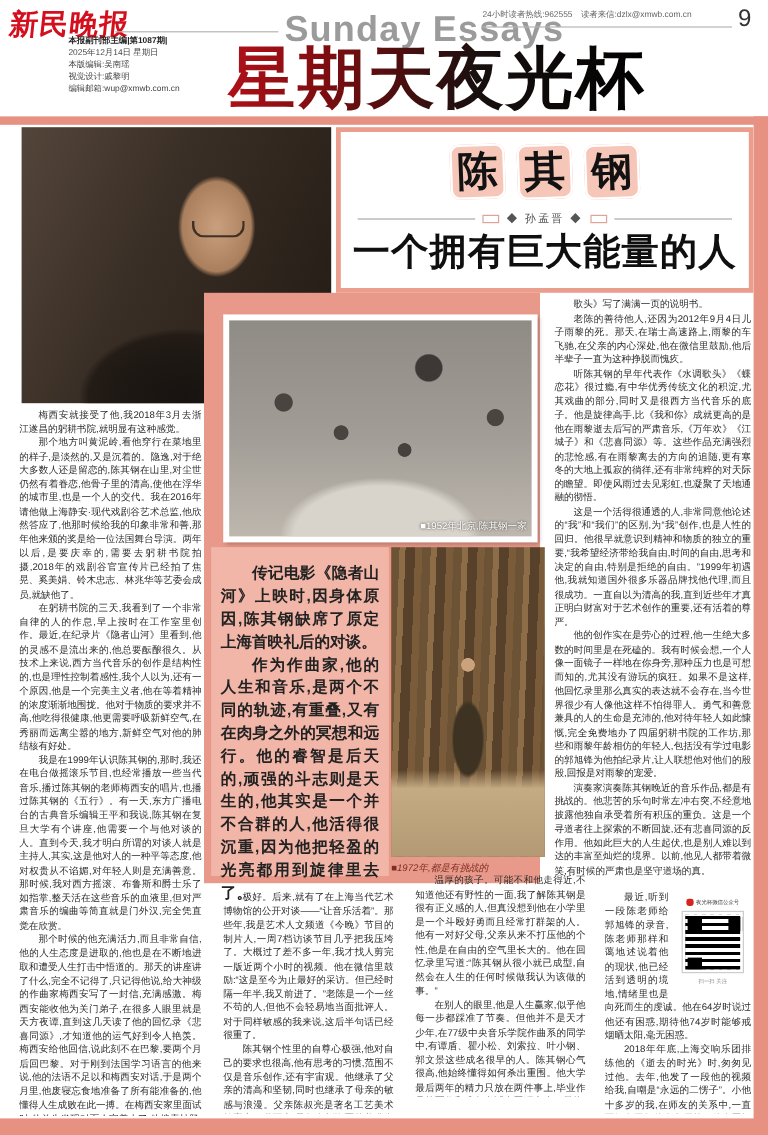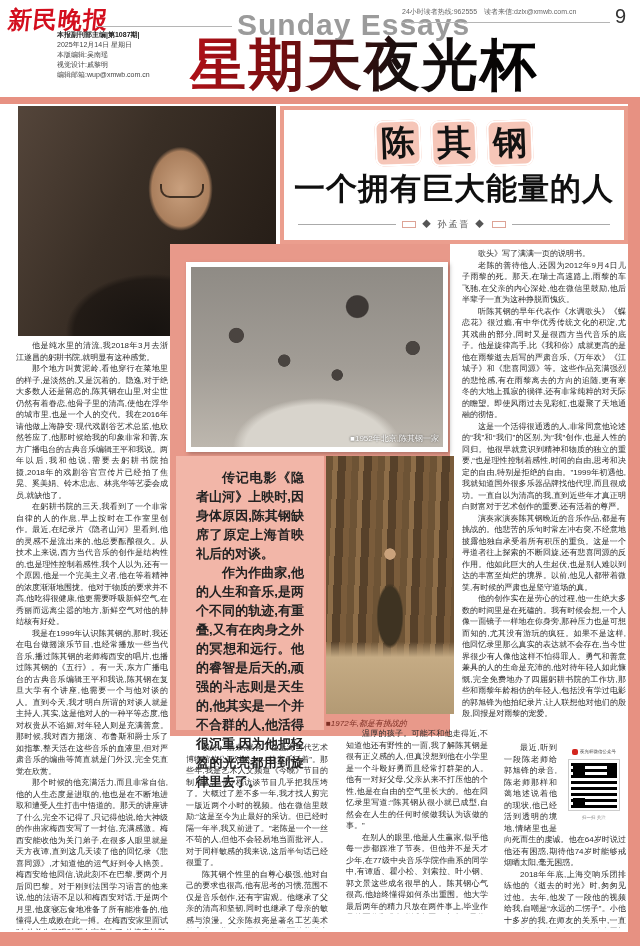--- a/index.html
+++ b/index.html
@@ -51,21 +51,21 @@
         radial-gradient(circle 16px at 18% 38%, #4a4440 0 45%, rgba(0,0,0,0) 50%),
         radial-gradient(circle 13px at 37% 52%, #494440 0 45%, rgba(0,0,0,0) 50%),
         radial-gradient(circle 24px at 66% 22%, #3d3835 0 45%, rgba(0,0,0,0) 50%),
         radial-gradient(circle 12px at 58% 60%, #46413d 0 45%, rgba(0,0,0,0) 50%),
         radial-gradient(circle 15px at 88% 45%, #4a4541 0 45%, rgba(0,0,0,0) 50%),
         radial-gradient(ellipse 120px 70px at 50% 100%, #d8d4cc 0 60%, rgba(0,0,0,0) 70%),
         linear-gradient(180deg,#8f8b85 0%,#a29d96 55%,#bdb7ae 100%);}
   #familycaption{position:absolute;right:4px;bottom:3px;font-size:8px;color:#fff;
       text-shadow:0 0 2px rgba(0,0,0,.8);}
   #notebox{position:absolute;left:6px;top:212px;width:148px;height:274px;background:#f2b6a8;
-      padding:12px 20px;font-size:13px;line-height:19px;font-weight:600;color:#222;text-align:justify;}
+      padding:12px 8px;font-size:13px;line-height:19px;font-weight:600;color:#222;text-align:justify;}
   #notebox p{margin:0;text-indent:2em;}
   #youthphoto{position:absolute;left:156px;top:212px;width:128px;height:258px;overflow:hidden;
       background:
         radial-gradient(ellipse 20px 48px at 50% 62%, #3e3322 0 60%, rgba(0,0,0,0) 68%),
         radial-gradient(circle 9px at 50% 38%, #caa27b 0 60%, rgba(0,0,0,0) 66%),
         linear-gradient(180deg, rgba(0,0,0,0) 0 72%, #c5ab84 78%, #b39a74 100%),
         repeating-linear-gradient(92deg,#6d5335 0 7px,#8d6d48 7px 12px,#57412a 12px 20px,#7a5c3b 20px 26px);}
   #youthcaption{position:absolute;left:156px;top:474px;width:128px;font-size:8px;color:#7d2f24;
       font-style:italic;}
   
@@ -116,60 +116,60 @@
   <div id="portrait">
     <div class="glasses"></div>
   </div>
 
   <div id="titlebox">
     <div id="namechars">
       <span>陈</span>
       <span>其</span>
       <span>钢</span>
     </div>
-    <div id="headline">一个拥有巨大能量的人</div>
     <div id="bylinerow">
       <span class="ln"></span>
       <span class="sq"></span>
       <span id="author">◆ 孙孟晋 ◆</span>
       <span class="sq"></span>
       <span class="ln"></span>
     </div>
+    <div id="headline">一个拥有巨大能量的人</div>
   </div>
 
   <div id="backdrop">
     <div id="familyphoto">
       <div class="img">
         <div id="familycaption">■1952年北京,陈其钢一家</div>
       </div>
     </div>
     <div id="notebox">
       <p>传记电影《隐者山河》上映时,因身体原因,陈其钢缺席了原定上海首映礼后的对谈。</p>
       <p>作为作曲家,他的人生和音乐,是两个不同的轨迹,有重叠,又有在肉身之外的冥想和远行。他的睿智是后天的,顽强的斗志则是天生的,他其实是一个并不合群的人,他活得很沉重,因为他把轻盈的光亮都用到旋律里去了。</p>
     </div>
     <div id="youthphoto"></div>
     <div id="youthcaption">■1972年,都是有挑战的</div>
   </div>
 
   <div id="col1" class="col">
-    <p>他是纯水里的清流,我2018年3月去浙江遂昌的躬耕书院,就明显有这种感觉。</p>
-    <p>那个地方叫黄泥岭,看他穿行在菜地里的样子,是淡然的,又是沉着的。隐逸,对于绝大多数人还是留恋的,陈其钢在山里,对尘世仍然有着眷恋,他骨子里的清高,使他在浮华的城市里,也是一个人的交代。我在2016年请他做上海静安·现代戏剧谷艺术总监,他欣然答应了,他那时候给我的印象非常和善,东方广播电台的古典音乐编辑王平和我说。两年以后,我和他说,需要去躬耕书院拍摄,2018年的戏剧谷官宣传片已经拍了焦晃、奚美娟、铃木忠志、林兆华等艺委会成员,就缺他了。</p>
+    <p>梅西安就接受了他,我2018年3月去浙江遂昌的躬耕书院,就明显有这种感觉。</p>
+    <p>那个地方叫黄泥岭,看他穿行在菜地里的样子,是淡然的,又是沉着的。隐逸,对于绝大多数人还是留恋的,陈其钢在山里,对尘世仍然有着眷恋,他骨子里的清高,使他在浮华的城市里,也是一个人的交代。我在2016年请他做上海静安·现代戏剧谷艺术总监,他欣然答应了,他那时候给我的印象非常和善,那年他来颁的奖是给一位法国舞台导演。两年以后,是要庆幸的,需要去躬耕书院拍摄,2018年的戏剧谷官宣传片已经拍了焦晃、奚美娟、铃木忠志、林兆华等艺委会成员,就缺他了。</p>
     <p>在躬耕书院的三天,我看到了一个非常自律的人的作息,早上按时在工作室里创作。最近,在纪录片《隐者山河》里看到,他的灵感不是流出来的,他总要酝酿很久。从技术上来说,西方当代音乐的创作是结构性的,也是理性控制着感性,我个人以为,还有一个原因,他是一个完美主义者,他在等着精神的浓度渐渐地围拢。他对于物质的要求并不高,他吃得很健康,他更需要呼吸新鲜空气,在秀丽而远离尘嚣的地方,新鲜空气对他的肺结核有好处。</p>
     <p>我是在1999年认识陈其钢的,那时,我还在电台做摇滚乐节目,也经常播放一些当代音乐,播过陈其钢的老师梅西安的唱片,也播过陈其钢的《五行》。有一天,东方广播电台的古典音乐编辑王平和我说,陈其钢在复旦大学有个讲座,他需要一个与他对谈的人。直到今天,我才明白所谓的对谈人就是主持人,其实,这是他对人的一种平等态度,他对权贵从不谄媚,对年轻人则是充满善意。那时候,我对西方摇滚、布鲁斯和爵士乐了如指掌,整天活在这些音乐的血液里,但对严肃音乐的编曲等简直就是门外汉,完全凭直觉在欣赏。</p>
     <p>那个时候的他充满活力,而且非常自信,他的人生态度是进取的,他也是在不断地进取和遭受人生打击中悟道的。那天的讲座讲了什么,完全不记得了,只记得他说,给大神级的作曲家梅西安写了一封信,充满感激。梅西安能收他为关门弟子,在很多人眼里就是天方夜谭,直到这几天读了他的回忆录《悲喜同源》,才知道他的运气好到令人艳羡。梅西安给他回信,说此刻不在巴黎,要两个月后回巴黎。对于刚到法国学习语言的他来说,他的法语不足以和梅西安对话,于是两个月里,他废寝忘食地准备了所有能准备的,他懂得人生成败在此一搏。在梅西安家里面试时,他首先发现对面人家着火了,他搜索枯肠,终于找到了法语的“火”字。当天,梅西安就接受了他,和这场火也有关系吧。</p>
 
   </div>
 
   <div id="colright" class="col">
     <p>歌头》写了满满一页的说明书。</p>
     <p>老陈的善待他人,还因为2012年9月4日儿子雨黎的死。那天,在瑞士高速路上,雨黎的车飞驰,在父亲的内心深处,他在微信里鼓励,他后半辈子一直为这种挣脱而愧疚。</p>
     <p>听陈其钢的早年代表作《水调歌头》《蝶恋花》很过瘾,有中华优秀传统文化的积淀,尤其戏曲的部分,同时又是很西方当代音乐的底子。他是旋律高手,比《我和你》成就更高的是他在雨黎逝去后写的严肃音乐,《万年欢》《江城子》和《悲喜同源》等。这些作品充满强烈的悲怆感,有在雨黎离去的方向的追随,更有寒冬的大地上孤寂的徜徉,还有非常纯粹的对天际的瞻望。即使风雨过去见彩虹,也凝聚了天地通融的彻悟。</p>
-    <p>这是一个活得很通透的人,非常同意他论述的“我”和“我们”的区别,为“我”创作,也是人性的回归。他很早就意识到精神和物质的独立的重要,“也是理性控制着感性,时间的自由,思考和决定的自由,特别是拒绝的自由。”1999年初遇他,我就知道国外很多乐器品牌找他代理,而且很成功。一直自以为清高的我,直到近些年才真正明白财富对于艺术创作的重要,还有活着的尊严。</p>
+    <p>这是一个活得很通透的人,非常同意他论述的“我”和“我们”的区别,为“我”创作,也是人性的回归。他很早就意识到精神和物质的独立的重要,“我希望经济带给我自由,时间的自由,思考和决定的自由,特别是拒绝的自由。”1999年初遇他,我就知道国外很多乐器品牌找他代理,而且很成功。一直自以为清高的我,直到近些年才真正明白财富对于艺术创作的重要,还有活着的尊严。</p>
+    <p>他的创作实在是劳心的过程,他一生绝大多数的时间里是在死磕的。我有时候会想,一个人像一面镜子一样地在你身旁,那种压力也是可想而知的,尤其没有游玩的疯狂。如果不是这样,他回忆录里那么真实的表达就不会存在,当今世界很少有人像他这样不怕得罪人。勇气和善意兼具的人的生命是充沛的,他对待年轻人如此慷慨,完全免费地办了四届躬耕书院的工作坊,那些和雨黎年龄相仿的年轻人,包括没有学过电影的郭旭锋为他拍纪录片,让人联想他对他们的殷殷,回报是对雨黎的宠爱。</p>
     <p>演奏家演奏陈其钢晚近的音乐作品,都是有挑战的。他悲苦的乐句时常左冲右突,不经意地披露他独自承受着所有积压的重负。这是一个寻道者往上探索的不断回旋,还有悲喜同源的反作用。他如此巨大的人生起伏,也是别人难以到达的丰富至灿烂的境界。以前,他见人都带着微笑,有时候的严肃也是坚守道场的真。</p>
-    <p>他的创作实在是劳心的过程,他一生绝大多数的时间里是在死磕的。我有时候会想,一个人像一面镜子一样地在你身旁,那种压力也是可想而知的,尤其没有游玩的疯狂。如果不是这样,他回忆录里那么真实的表达就不会存在,当今世界很少有人像他这样不怕得罪人。勇气和善意兼具的人的生命是充沛的,他对待年轻人如此慷慨,完全免费地办了四届躬耕书院的工作坊,那些和雨黎年龄相仿的年轻人,包括没有学过电影的郭旭锋为他拍纪录片,让人联想他对他们的殷殷,回报是对雨黎的宠爱。</p>
   </div>
 
   <div id="col2" class="col">
     <p>极好。后来,就有了在上海当代艺术博物馆的公开对谈——“让音乐活着”。那些年,我是艺术人文频道《今晚》节目的制片人,一周7档访谈节目几乎把我压垮了。大概过了差不多一年,我才找人剪完一版近两个小时的视频。他在微信里鼓励:“这是至今为止最好的采访。但已经时隔一年半,我又前进了。”老陈是一个一丝不苟的人,但他不会轻易地当面批评人。对于同样敏感的我来说,这后半句话已经很重了。</p>
     <p>陈其钢个性里的自尊心极强,他对自己的要求也很高,他有思考的习惯,范围不仅是音乐创作,还有宇宙观。他继承了父亲的清高和坚韧,同时也继承了母亲的敏感与浪漫。父亲陈叔亮是著名工艺美术教育家、书画家,早年在刘海粟的美术专科学校深造过,后来去了延安,母亲肖远在音乐上造诣很深。1951年出生的陈其钢是在干部大院里长大的,据张仃之子、比他大8岁的作家张郎郎回忆,小时候的陈其钢是一个内向而</p>
   </div>
 
   <div id="col3" class="col">
     <p>温厚的孩子。可能不和他走得近,不知道他还有野性的一面,我了解陈其钢是很有正义感的人,但真没想到他在小学里是一个斗殴好勇而且经常打群架的人。他有一对好父母,父亲从来不打压他的个性,他是在自由的空气里长大的。他在回忆录里写道:“陈其钢从很小就已成型,自然会在人生的任何时候做我认为该做的事。”</p>
     <p>在别人的眼里,他是人生赢家,似乎他每一步都踩准了节奏。但他并不是天才少年,在77级中央音乐学院作曲系的同学中,有谭盾、瞿小松、刘索拉、叶小钢、郭文景这些成名很早的人。陈其钢心气很高,他始终懂得如何杀出重围。他大学最后两年的精力只放在两件事上,毕业作品的写作和准备考试出国研究生。最终,他是当时中央音乐学院唯一一个通过考试的人,法兰西的留学生涯对他一生的意义极其重要,改变丰富了他已经形成了30多年的知识结构和心灵思想。他遇到了不少贵人,包括生活上给予他帮助的善者,尤其梅西安,他从大师那里学到善待他人,也万万没想到,导师在92岁高龄时还为他的《水调</p>

